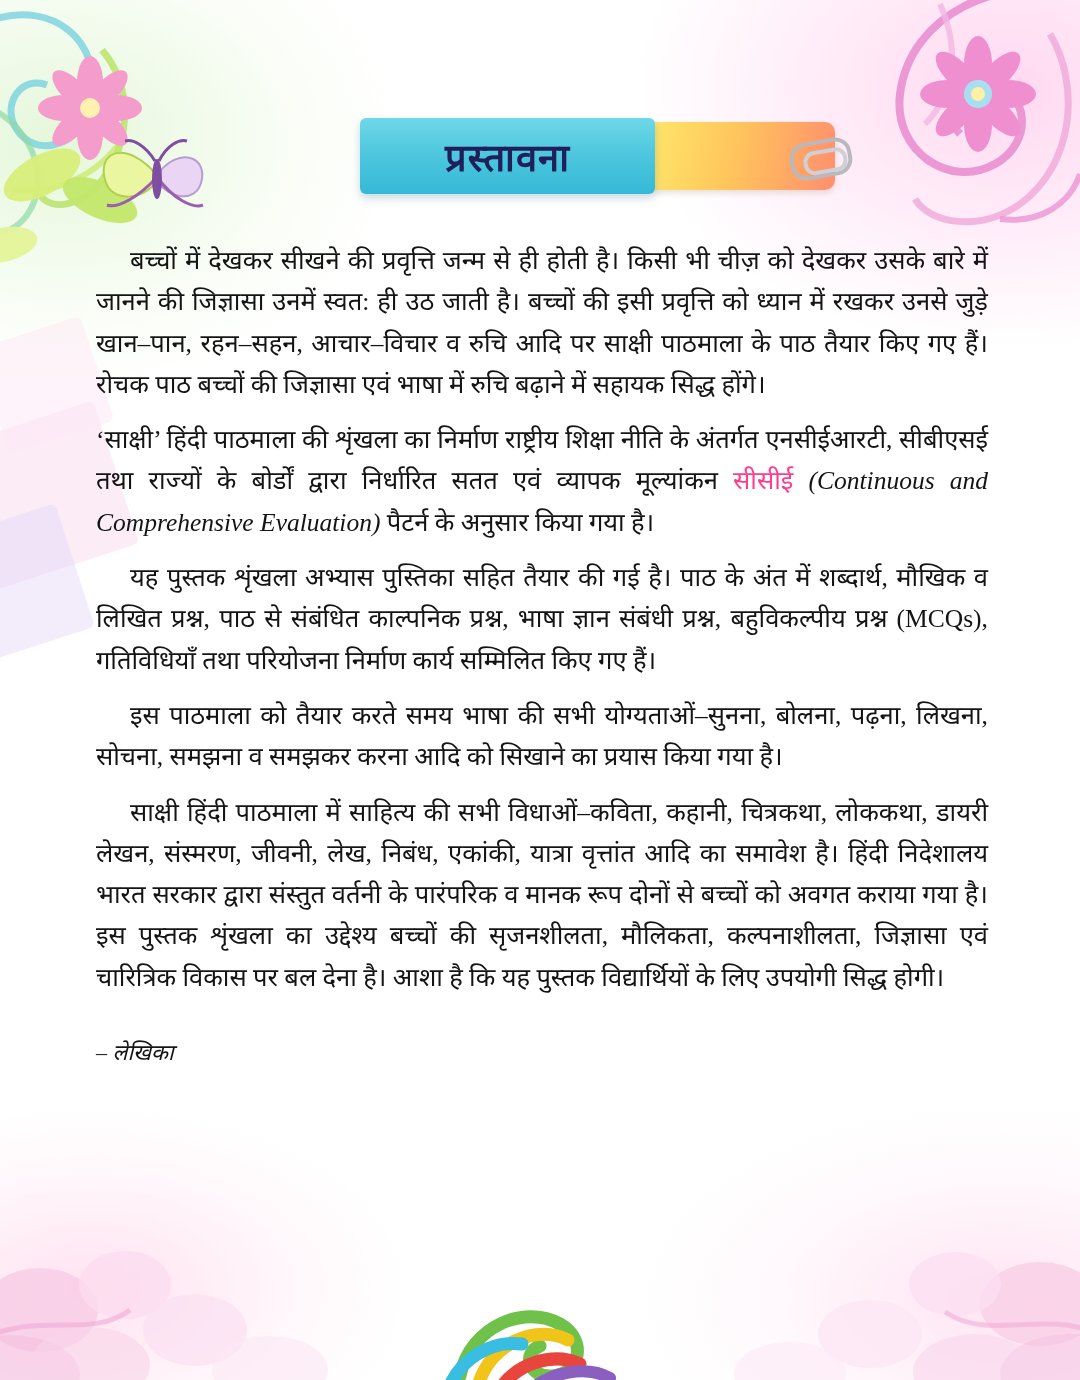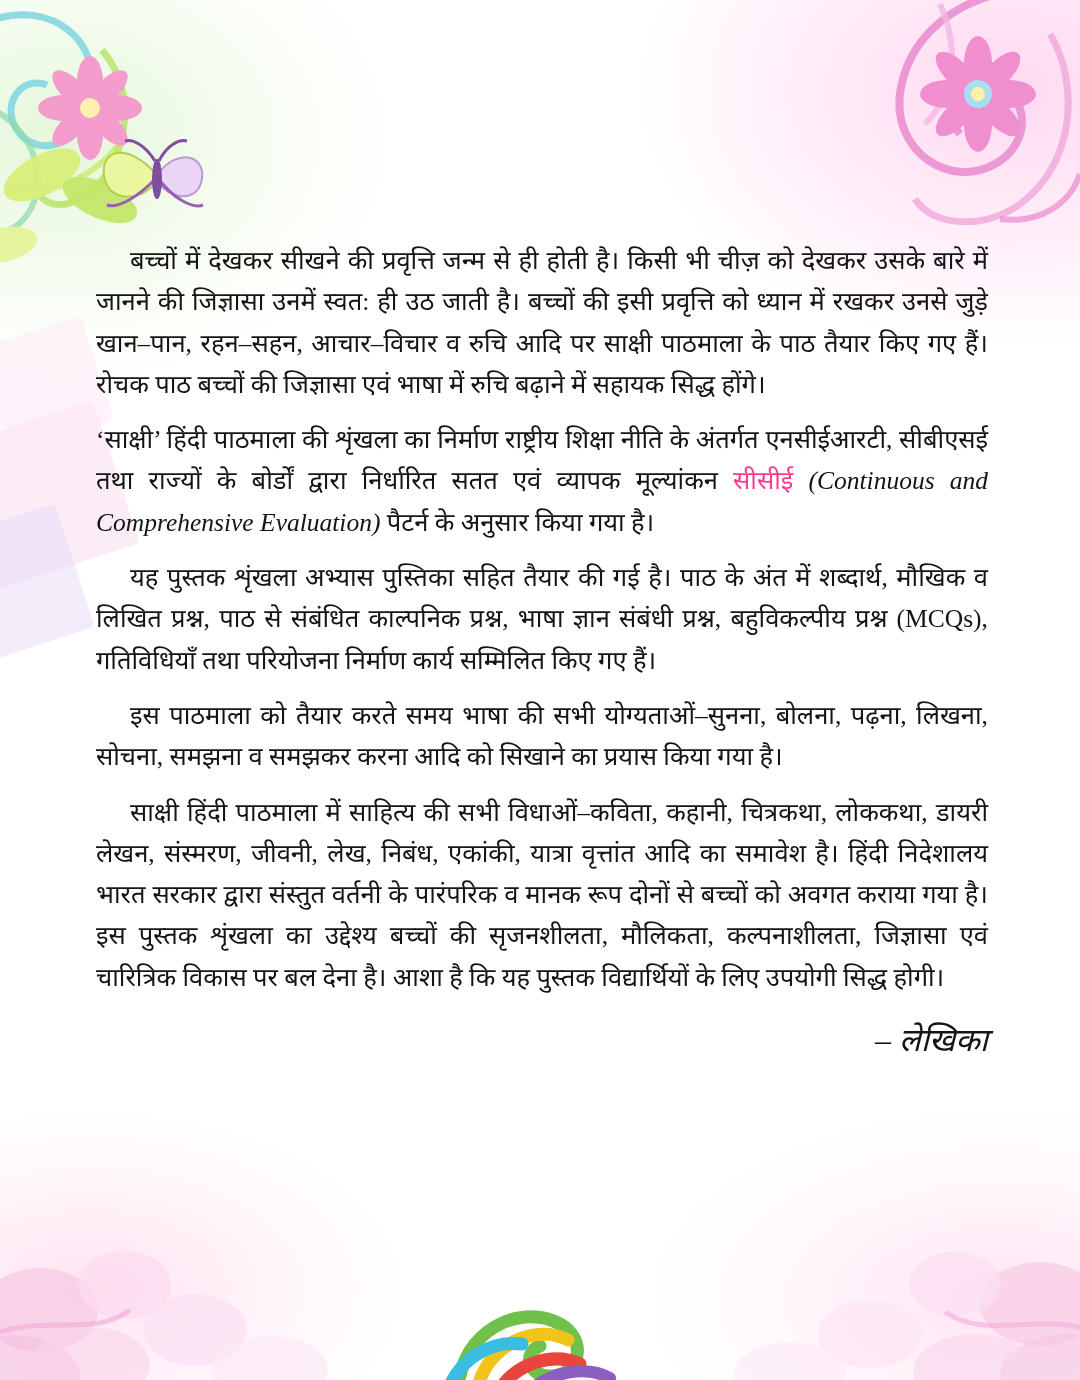--- a/index.html
+++ b/index.html
@@ -120,23 +120,22 @@
     text-justify: inter-word;
     text-indent: 34px;
   }
   p.para.first { text-indent: 0; }
   .hl { color: #ff3b8b; }
   .latin {
     font-family: "Liberation Serif", "DejaVu Serif", serif;
     font-style: italic;
   }
   .signature {
-    margin-top: 19px;
-    text-align: right;
-    font-size: 32px;
+    margin-top: 38px;
+    font-size: 22px;
     font-style: italic;
     color: #141414;
   }
 </style>
 </head>
 <body>
 
 <div class="page">
 
   <div class="sq" style="left:-30px; top:420px; width:150px; height:150px; background:#f7dcef;"></div>
@@ -219,20 +218,27 @@
   </svg>
 
   <svg class="deco deco-bc" width="230" height="130" viewBox="0 0 230 130" fill="none">
     <path d="M30 110 C40 60 95 38 130 58 C158 74 150 108 122 110 C98 112 92 86 110 80" stroke="#6fc14a" stroke-width="13" fill="none" stroke-linecap="round"></path>
     <path d="M48 120 C60 76 108 58 138 74" stroke="#f0c419" stroke-width="13" fill="none" stroke-linecap="round"></path>
     <path d="M18 124 C30 92 62 74 92 78" stroke="#39bde0" stroke-width="13" fill="none" stroke-linecap="round"></path>
     <path d="M68 126 C86 96 124 86 150 98" stroke="#e8453c" stroke-width="13" fill="none" stroke-linecap="round"></path>
     <path d="M96 128 C120 104 158 100 180 112" stroke="#8a5fc0" stroke-width="12" fill="none" stroke-linecap="round"></path>
   </svg>
 
+  <div class="banner-wrap">
+    <div class="banner-back"></div>
+    <div class="paperclip"></div>
+    <div class="banner-front">
+      <span class="banner-title">प्रस्तावना</span>
+    </div>
+  </div>
 
   <div class="content">
 
     <p class="para">बच्चों में देखकर सीखने की प्रवृत्ति जन्म से ही होती है। किसी भी चीज़ को देखकर उसके बारे में जानने की जिज्ञासा उनमें स्वत: ही उठ जाती है। बच्चों की इसी प्रवृत्ति को ध्यान में रखकर उनसे जुड़े खान–पान, रहन–सहन, आचार–विचार व रुचि आदि पर साक्षी पाठमाला के पाठ तैयार किए गए हैं। रोचक पाठ बच्चों की जिज्ञासा एवं भाषा में रुचि बढ़ाने में सहायक सिद्ध होंगे।</p>
 
     <p class="para first">
       <span>‘साक्षी’ हिंदी पाठमाला की शृंखला  का निर्माण राष्ट्रीय शिक्षा नीति के अंतर्गत एनसीईआरटी, सीबीएसई तथा राज्यों के बोर्डों द्वारा निर्धारित सतत एवं व्यापक मूल्यांकन </span><span class="hl">सीसीई</span><span class="latin"> (Continuous and Comprehensive Evaluation) </span><span>पैटर्न के अनुसार किया गया है।</span>
     </p>
 
     <p class="para">यह पुस्तक  शृंखला अभ्यास पुस्तिका सहित तैयार की गई है। पाठ के अंत में शब्दार्थ, मौखिक व लिखित प्रश्न, पाठ से संबंधित काल्पनिक प्रश्न, भाषा ज्ञान संबंधी प्रश्न, बहुविकल्पीय प्रश्न (MCQs), गतिविधियाँ तथा परियोजना निर्माण कार्य सम्मिलित किए गए हैं।</p>

